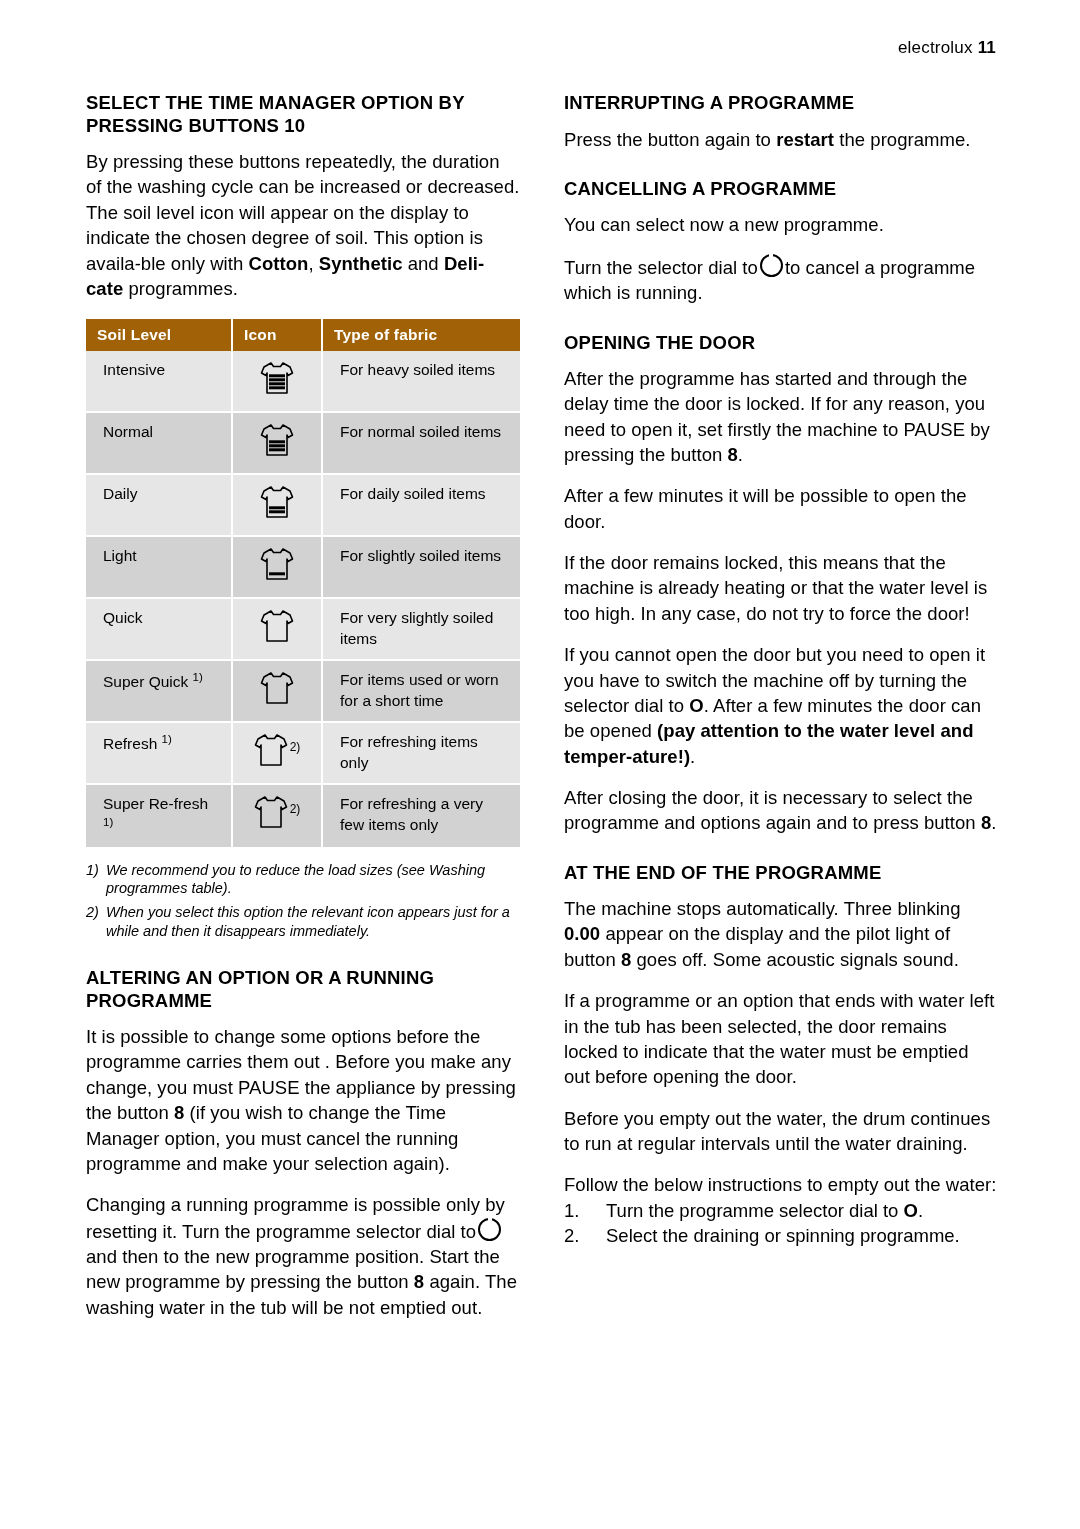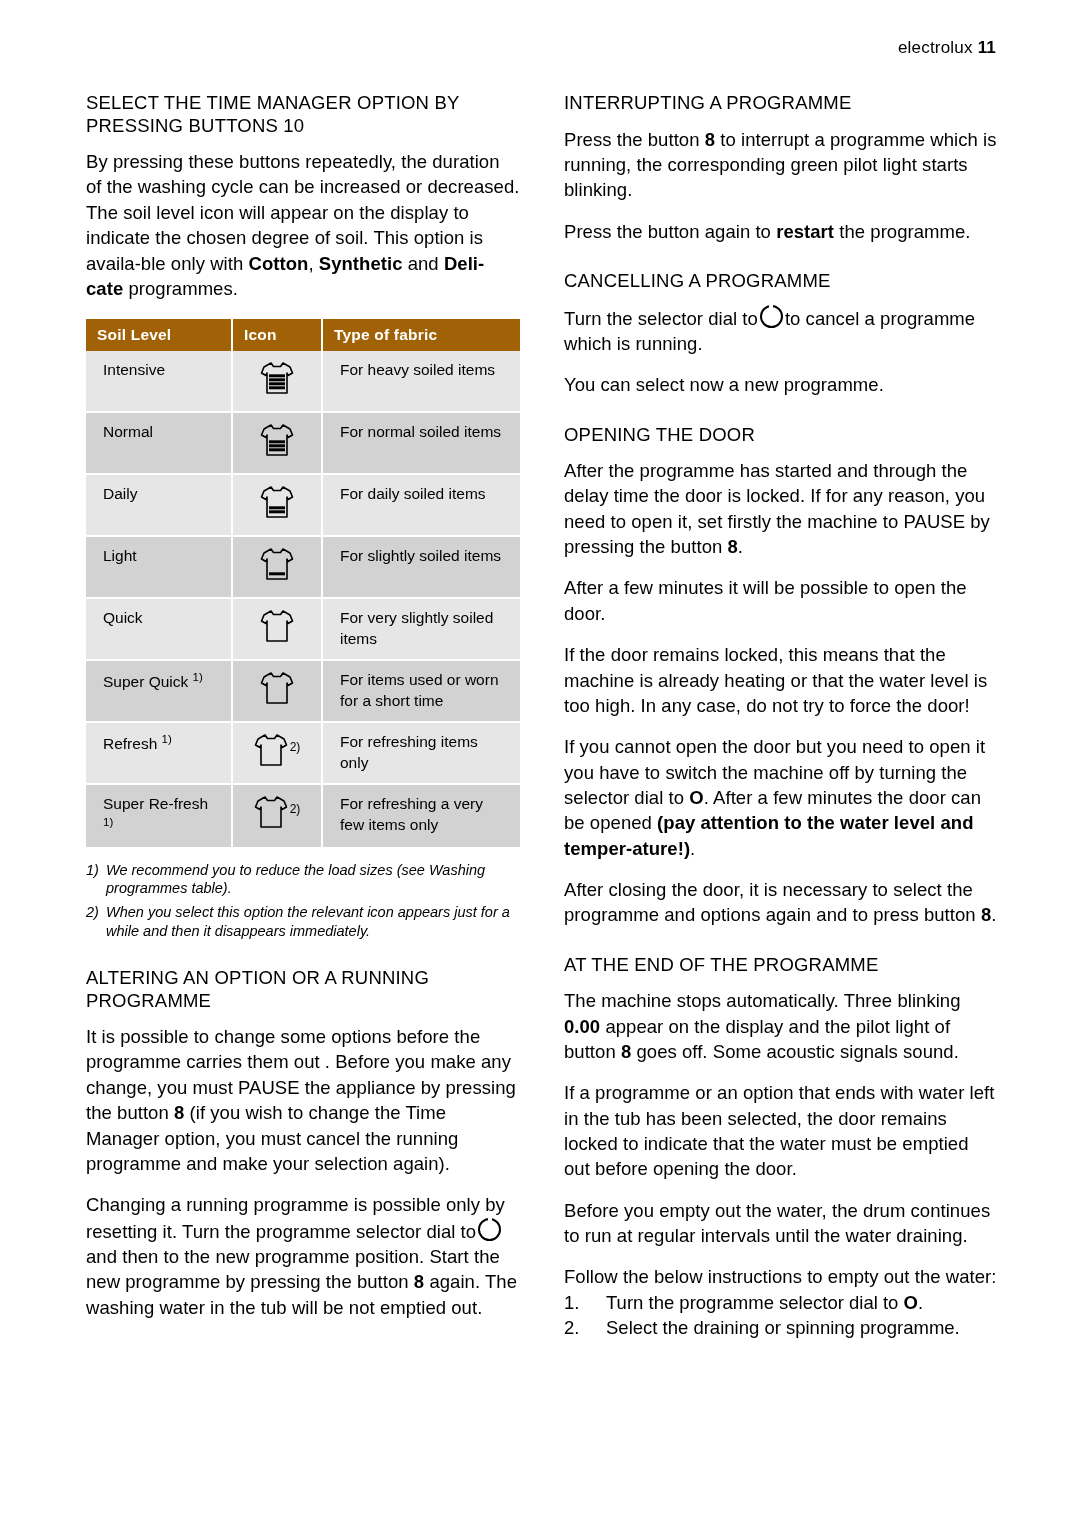--- a/index.html
+++ b/index.html
@@ -37,21 +37,21 @@
     top: 92px;
     left: 86px;
     width: 912px;
     display: flex;
     gap: 44px;
   }
   .col { width: 434px; }
 
   h2.sec {
     font-size: 18.5px;
-    font-weight: normal;
+    font-weight: bold;
     line-height: 1.22;
     margin: 0 0 12px 0;
     letter-spacing: 0.2px;
   }
   .col .sec-gap { margin-top: 26px; }
 
   p {
     font-size: 18.5px;
     line-height: 1.37;
     margin: 0 0 0 0;
@@ -259,26 +259,25 @@
       <h2 class="sec sec-gap">ALTERING AN OPTION OR A RUNNING PROGRAMME</h2>
 
       <p><span>It is possible to change some options before the programme carries them out . Before you make any change, you must PAUSE the appliance by pressing the button </span><b>8</b><span> (if you wish to change the Time Manager option, you must cancel the running programme and make your selection again).</span></p>
 
       <p><span>Changing a running programme is possible only by resetting it. Turn the programme selector dial to</span><span class="dial"></span><span>and then to the new programme position. Start the new programme by pressing the button </span><b>8</b><span> again. The washing water in the tub will be not emptied out.</span></p>
     </div>
 
     <div class="col">
 
       <h2 class="sec">INTERRUPTING A PROGRAMME</h2>
-      <p><span>Press the button </span><b>8</b><span> to interrupt a programme which is running, the corresponding green pilot light starts blinking.</span></p>
       <p><span>Press the button again to </span><b>restart</b><span> the programme.</span></p>
 
       <h2 class="sec sec-gap">CANCELLING A PROGRAMME</h2>
+      <p>You can select now a new programme.</p>
       <p><span>Turn the selector dial to</span><span class="dial"></span><span>to cancel a programme which is running.</span></p>
-      <p>You can select now a new programme.</p>
 
       <h2 class="sec sec-gap">OPENING THE DOOR</h2>
       <p><span>After the programme has started and through the delay time the door is locked. If for any reason, you need to open it, set firstly the machine to PAUSE by pressing the button </span><b>8</b><span>.</span></p>
       <p>After a few minutes it will be possible to open the door.</p>
       <p>If the door remains locked, this means that the machine is already heating or that the water level is too high. In any case, do not try to force the door!</p>
       <p><span>If you cannot open the door but you need to open it you have to switch the machine off by turning the selector dial to </span><b>O</b><span>. After a few minutes the door can be opened </span><b>(pay attention to the water level and temper-ature!)</b><span>.</span></p>
       <p><span>After closing the door, it is necessary to select the programme and options again and to press button </span><b>8</b><span>.</span></p>
 
       <h2 class="sec sec-gap">AT THE END OF THE PROGRAMME</h2>
       <p><span>The machine stops automatically. Three blinking </span><b>0.00</b><span> appear on the display and the pilot light of button </span><b>8</b><span> goes off. Some acoustic signals sound.</span></p>

